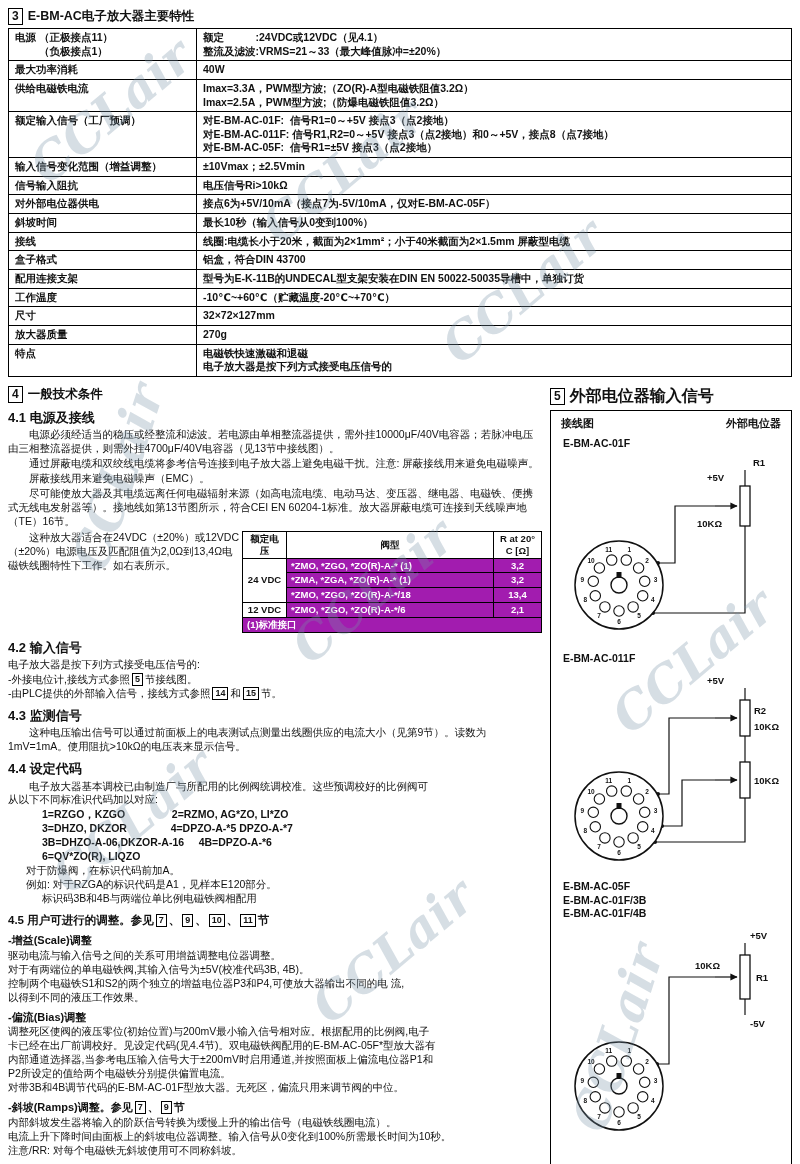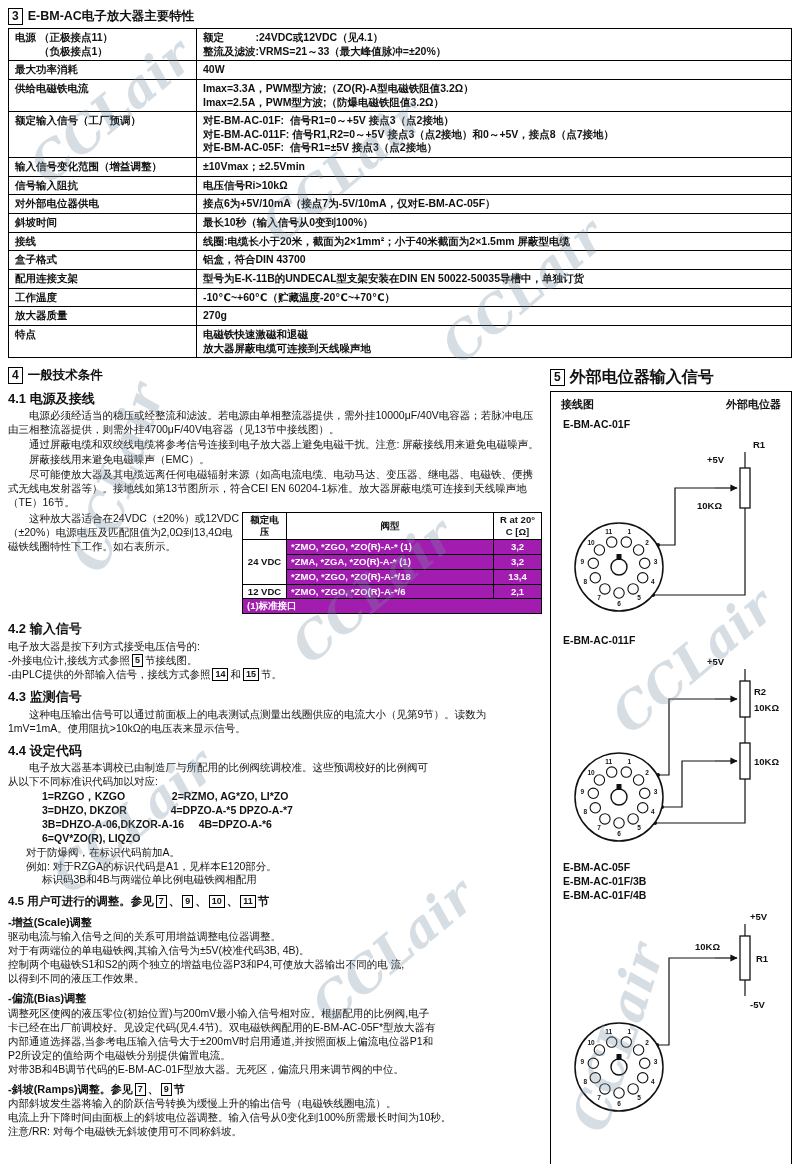--- a/index.html
+++ b/index.html
@@ -194,27 +194,31 @@
         </tr>
       <tr>
           <td class="lbl">配用连接支架</td>
           <td>型号为E-K-11B的UNDECAL型支架安装在DIN EN 50022-50035导槽中，单独订货</td>
         </tr>
       <tr>
           <td class="lbl">工作温度</td>
           <td>-10℃~+60℃（贮藏温度-20℃~+70℃）</td>
         </tr>
       <tr>
+          <td class="lbl">尺寸</td>
+          <td>32×72×127mm</td>
+        </tr>
+      <tr>
           <td class="lbl">放大器质量</td>
           <td>270g</td>
         </tr>
       <tr>
           <td class="lbl">特点</td>
           <td>电磁铁快速激磁和退磁
-放大器屏蔽电缆可连接到天线噪声地</td>
+电子放大器是按下列方式接受电压信号的</td>
         </tr>
     </tbody>
   </table>
 
   <div class="cols">
 
     <div class="col-left">
       <div class="sec-head">
         <span class="numbox">4</span>
         <span class="sec-title">一般技术条件</span>

